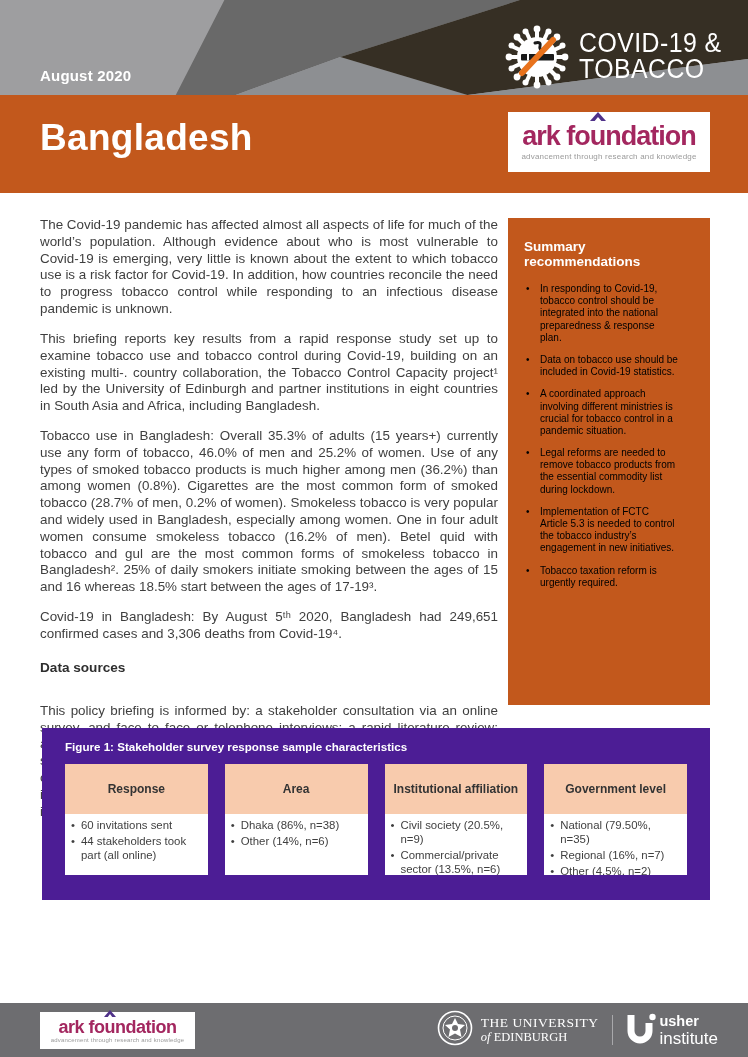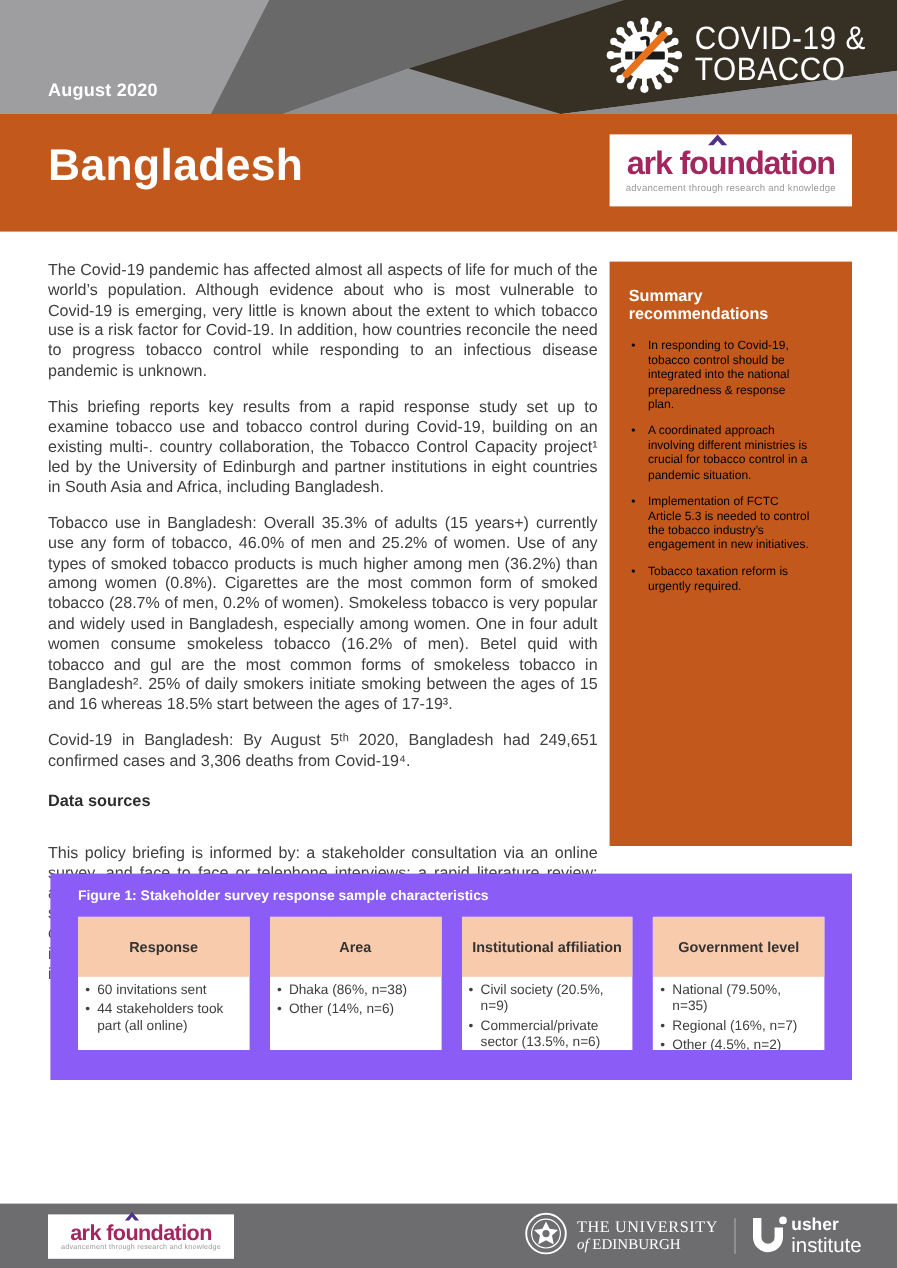--- a/index.html
+++ b/index.html
@@ -14,21 +14,21 @@
   .hdr { position:absolute; left:0; top:0; width:748px; height:95px; background:#9e9ea0; }
   .hdr-shape { position:absolute; inset:0; }
   .hdr-dark  { background:#696969; clip-path:polygon(30% 0, 69.5% 0, 45.5% 60%, 31.5% 100%, 23.5% 100%); }
   .hdr-mid   { background:#8d8f92; clip-path:polygon(45.5% 60%, 31.5% 100%, 62.5% 100%); }
   .hdr-olive { background:#362f24; clip-path:polygon(69.5% 0, 100% 0, 100% 62%, 62.5% 100%, 45.5% 60%); }
   .hdr-br    { background:#8d8f92; clip-path:polygon(62.5% 100%, 100% 62%, 100% 100%); }
   .hdr-date {
     position:absolute; left:40px; bottom:11px; color:#ffffff;
     font-weight:bold; font-size:15px; letter-spacing:.2px;
   }
-  .hdr-logo { position:absolute; right:14px; top:8px; display:flex; align-items:center; }
+  .hdr-logo { position:absolute; right:14px; top:19px; display:flex; align-items:center; }
   .hdr-logo svg { display:block; }
   .hdr-logo-text {
     color:#ffffff; font-size:27px; line-height:.95; font-weight:400;
     transform:scaleX(.92); transform-origin:left center; margin-left:4px; letter-spacing:.5px;
   }
 
   
   .band { position:absolute; left:0; top:95px; width:748px; height:98px; background:#c2581c; }
   .band-title {
     position:absolute; left:40px; top:22px; color:#ffffff;
@@ -74,21 +74,21 @@
   .sidebar ul { list-style:none; }
   .sidebar li {
     position:relative; color:#000000; font-size:10px; line-height:1.22;
     padding-left:16px; margin-bottom:10px;
   }
   .sidebar li::before { content:"\2022"; position:absolute; left:2px; top:0; }
 
   
   .figure {
     position:absolute; left:42px; top:728px; width:668px; height:172px;
-    background:#8b5cf6; padding:12px 23px 0 23px;
+    background:#4c1d95; padding:12px 23px 0 23px;
   }
   .figure-title { color:#ffffff; font-weight:bold; font-size:11.6px; margin-bottom:11px; }
   .fig-cols { display:flex; gap:17px; }
   .fig-col { flex:1; background:#ffffff; height:111px; overflow:hidden; }
   .fig-col-head {
     background:#f8cbad; color:#333333; font-weight:bold; font-size:12px;
     text-align:center; padding:18px 2px;
   }
   .fig-col ul { list-style:none; padding:5px 5px 0 6px; }
   .fig-col li {
@@ -197,21 +197,23 @@
     <p>Tobacco use in Bangladesh: Overall 35.3% of adults (15 years+) currently use any form of tobacco, 46.0% of men and 25.2% of women. Use of any types of smoked tobacco products is much higher among men (36.2%) than among women (0.8%). Cigarettes are the most common form of smoked tobacco (28.7% of men, 0.2% of women). Smokeless tobacco is very popular and widely used in Bangladesh, especially among women. One in four adult women consume smokeless tobacco (16.2% of men). Betel quid with tobacco and gul are the most common forms of smokeless tobacco in Bangladesh². 25% of daily smokers initiate smoking between the ages of 15 and 16 whereas 18.5% start between the ages of 17-19³.</p>
     <p>Covid-19 in Bangladesh: By August 5ᵗʰ 2020, Bangladesh had 249,651 confirmed cases and 3,306 deaths from Covid-19⁴.</p>
     <div class="ds-head">Data sources</div>
     <p>This policy briefing is informed by: a stakeholder consultation via an online survey, and face to face or telephone interviews; a rapid literature review;  and a desk based mapping to identify any relevant unpublished data sources such as government reports and online print press. All of these data sources captured information to inform the overall objectives of the study. For further information on the methods, please contact the research team via the contact information on the last page.</p>
   </div>
 
   <div class="sidebar">
     <div class="sidebar-title">Summary recommendations</div>
     <ul>
       <li>In responding to Covid-19, tobacco control should be integrated into the national preparedness &amp; response plan.</li>
+      <li>Data on tobacco use should be included in Covid-19 statistics.</li>
       <li>A coordinated approach involving different ministries is crucial for tobacco control in a pandemic situation.</li>
+      <li>Legal reforms are needed to  remove tobacco products from the essential commodity list during lockdown.</li>
       <li>Implementation of FCTC Article 5.3 is needed to control the tobacco industry’s engagement in new initiatives.</li>
       <li>Tobacco taxation reform is urgently required.</li>
 
     </ul>
   </div>
 
   <div class="figure">
     <div class="figure-title">Figure 1: Stakeholder survey response sample characteristics</div>
     <div class="fig-cols">
       <div class="fig-col">

